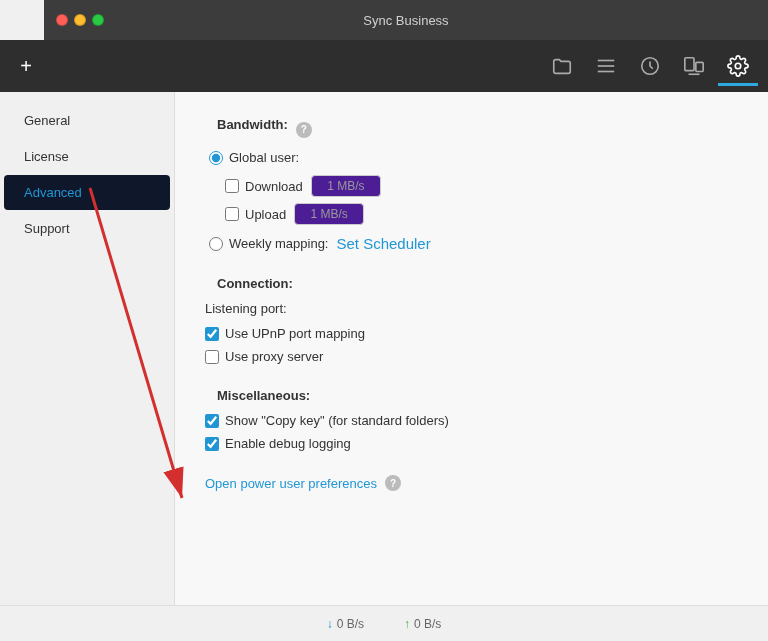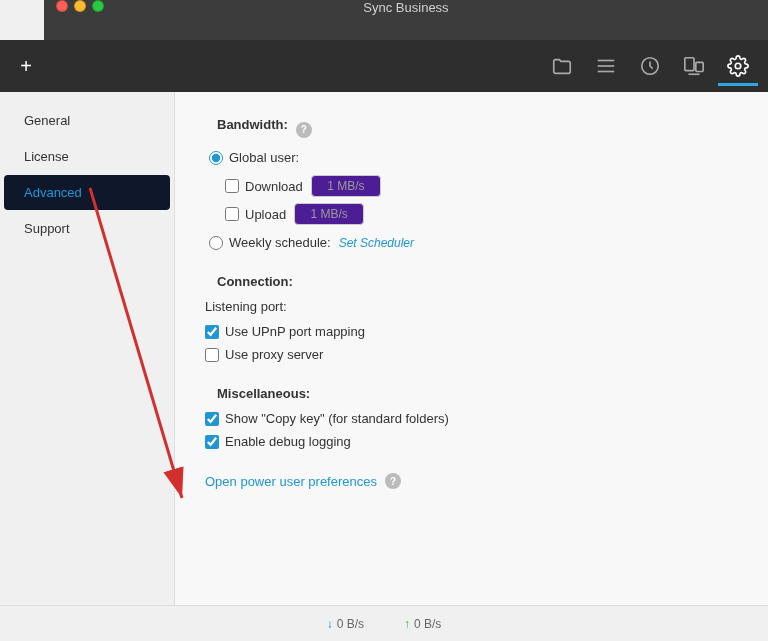--- a/index.html
+++ b/index.html
@@ -3,20 +3,21 @@
   <meta charset="utf-8">
   <style>
     * { box-sizing: border-box; margin: 0; padding: 0; }
     body { font-family: -apple-system, BlinkMacSystemFont, 'Helvetica Neue', Arial, sans-serif; font-size: 13px; background: #f0f0f0; width: 768px; height: 641px; overflow: hidden; }
 
     
     .titlebar {
       background: #3c3c3c;
       height: 40px;
       display: flex;
+      align-items: center;
       justify-content: center;
       position: relative;
       margin-left: 44px;
       -webkit-app-region: drag;
     }
     .titlebar-title {
       color: #d0d0d0;
       font-size: 13px;
       font-weight: 500;
     }
@@ -174,24 +175,23 @@
 
     
     .weekly-row {
       display: flex;
       align-items: center;
       gap: 8px;
       margin-top: 4px;
     }
     .set-scheduler {
       color: #2196d4;
-      font-size: 12px;
+      font-size: 15px;
       cursor: pointer;
       text-decoration: none;
-      font-style: italic;
     }
 
     
     .connection-row {
       display: flex;
       align-items: center;
       gap: 10px;
       margin-bottom: 10px;
     }
     .port-label {
@@ -392,21 +392,21 @@
           <label class="checkbox-label" style="margin:0;">
             <input type="checkbox" style="">
             <span>Upload</span>
           </label>
           <input type="text" class="speed-input" value="1 MB/s" style="">
         </div>
 
         <div class="weekly-row" style="margin-top:10px; margin-left:4px;">
           <label class="radio-label">
             <input type="radio" name="bandwidth" style="">
-            <span>Weekly schedule:</span>
+            <span>Weekly mapping:</span>
           </label>
           <a class="set-scheduler">Set Scheduler</a>
         </div>
       </div>
 
       <div class="section">
         <div class="section-title">Connection:</div>
         <div class="connection-row">
           <span class="port-label">Listening port:</span>
         </div>

